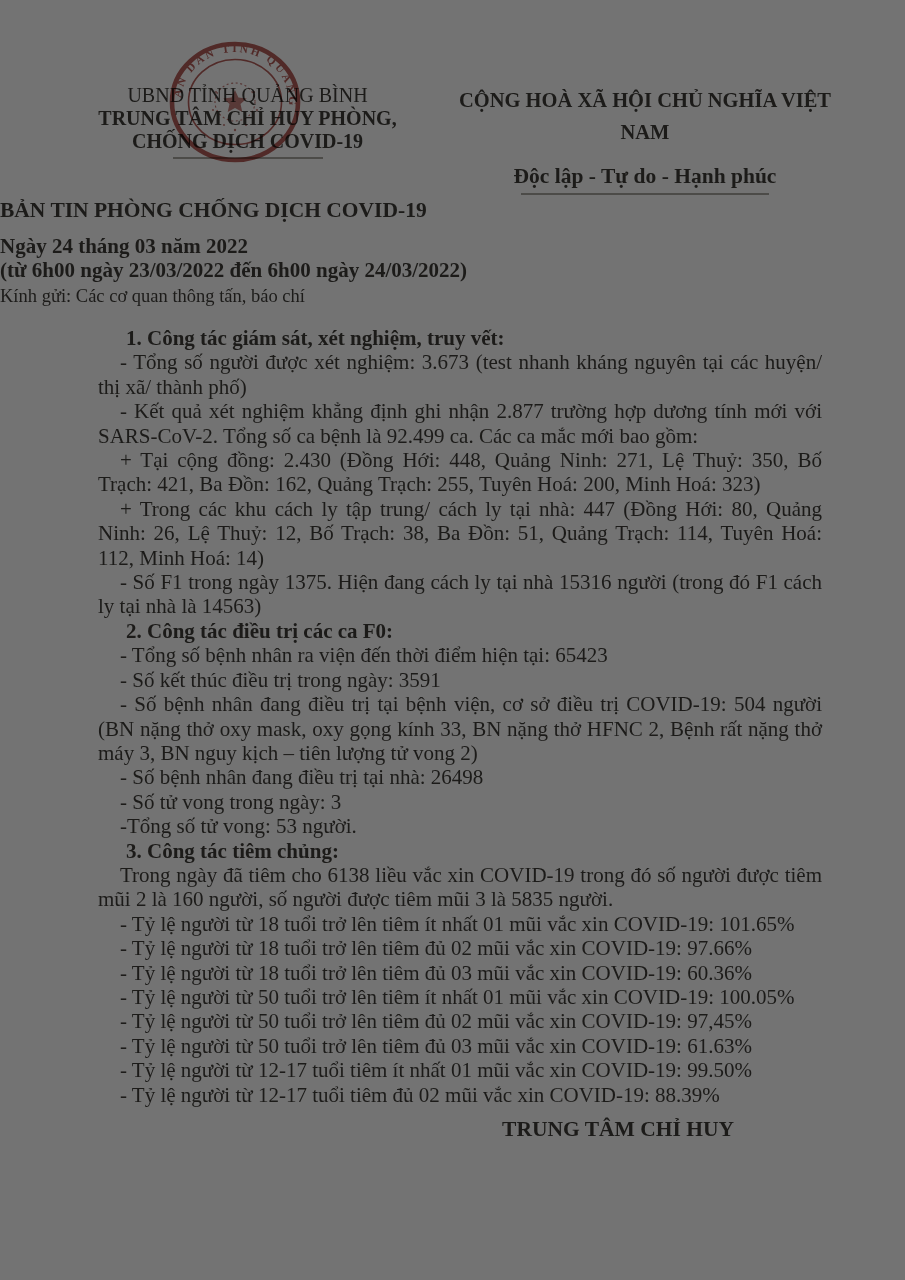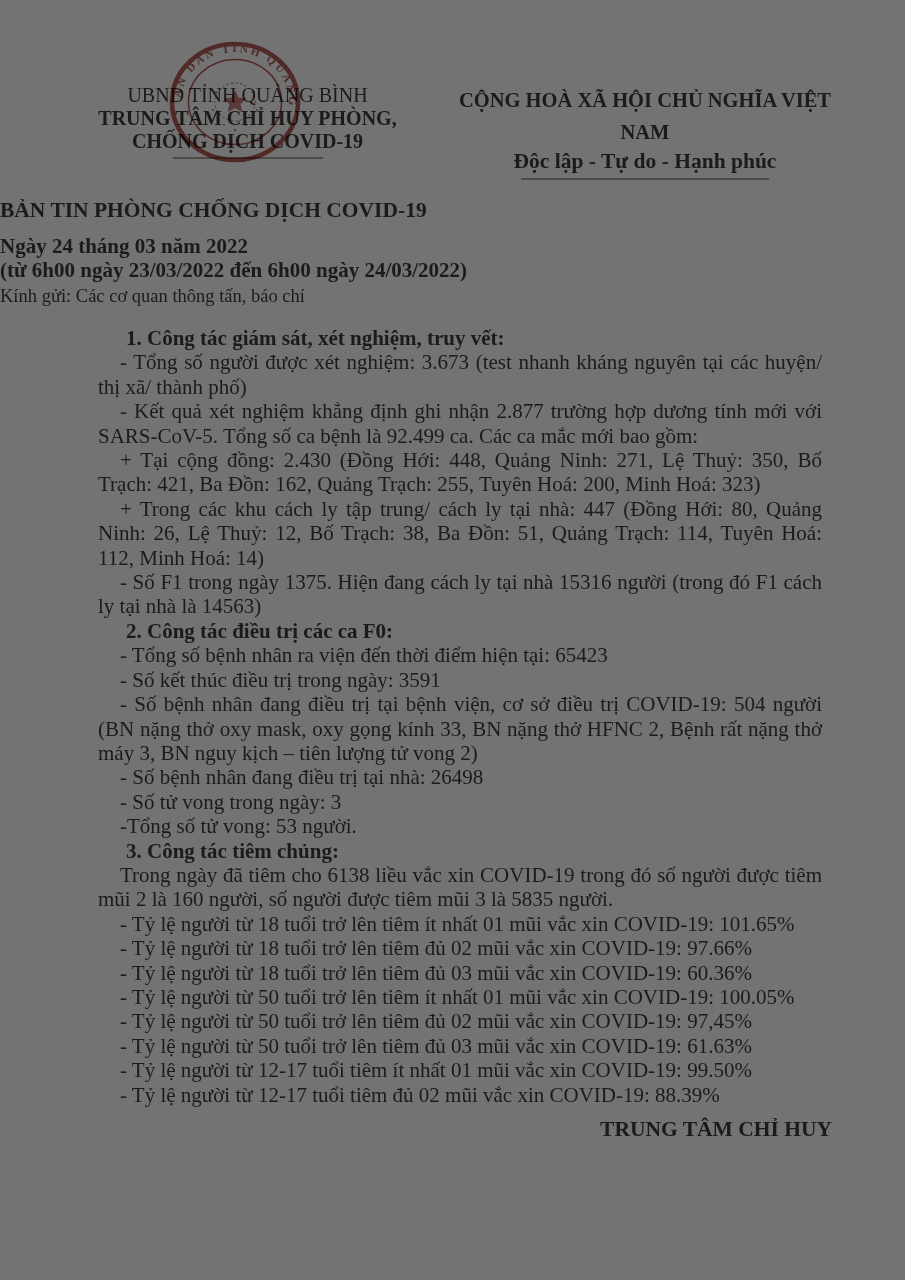--- a/index.html
+++ b/index.html
@@ -13,39 +13,39 @@
     overflow:hidden;
   }
   
   .header { position:relative; display:flex; padding-top:84px; height:74px; }
   .org-block { width:440px; padding-left:55px; box-sizing:border-box; text-align:center; position:relative; z-index:1; }
   .org-l1 { font-size:20px; line-height:23px; }
   .org-l2, .org-l3 { font-size:20px; line-height:23px; font-weight:bold; }
   .org-rule { width:150px; border-top:2px solid #4c4b48; margin:4px auto 0; }
   .nat-block { width:410px; text-align:center; }
   .nat-l1 { font-size:20.5px; line-height:32px; font-weight:bold; }
-  .nat-l2 { font-size:21.5px; line-height:25px; font-weight:bold; margin-top:1px; }
+  .nat-l2 { font-size:21.5px; line-height:25px; font-weight:bold; margin-top:16px; }
   .nat-rule { width:248px; border-top:2px solid #4c4b48; margin:4px auto 0; }
   
   .stamp {
     position:absolute; left:169px; top:40px; width:132px; height:124px;
     z-index:2; mix-blend-mode:multiply; opacity:.9; pointer-events:none;
   }
   
   .titleblock { text-align:left; }
   .doc-title { margin-top:39px; font-size:21.5px; line-height:26px; font-weight:bold; }
   .doc-date { margin-top:11px; font-size:21px; line-height:24px; font-weight:bold; }
   .doc-period { font-size:21px; line-height:24px; font-weight:bold; }
   .doc-recipient { margin-top:3px; font-size:18.5px; line-height:23px; }
   
   .bodytext { margin-top:18px; padding-left:98px; width:724px; font-size:21px; line-height:24.4px; }
   .para { margin:0; text-indent:22px; text-align:justify; }
   .para.heading { font-weight:bold; text-indent:28px; text-align:left; }
   .para.nw { white-space:nowrap; text-align:left; }
-  .signature { margin-top:10px; padding-left:98px; width:724px; box-sizing:content-box;
+  .signature { margin-top:10px; width:724px; box-sizing:content-box;
                text-align:right; font-weight:bold; font-size:21.5px; line-height:25px; }
   .signature .sig-inner { margin-right:-10px; }
 </style>
 </head>
 <body>
 
 <div class="page">
 
   <div class="header">
     <div class="org-block">
@@ -87,21 +87,21 @@
     <div class="doc-title">BẢN TIN PHÒNG CHỐNG DỊCH COVID-19</div>
     <div class="doc-date">Ngày 24 tháng 03 năm 2022</div>
     <div class="doc-period">(từ 6h00 ngày 23/03/2022 đến 6h00 ngày 24/03/2022)</div>
     <div class="doc-recipient">Kính gửi: Các cơ quan thông tấn, báo chí</div>
   </div>
 
   <div class="bodytext">
 
     <p class="para heading">1. Công tác giám sát, xét nghiệm, truy vết:</p>
     <p class="para">- Tổng số người được xét nghiệm: 3.673 (test nhanh kháng nguyên tại các huyện/ thị xã/ thành phố)</p>
-    <p class="para">- Kết quả xét nghiệm khẳng định ghi nhận 2.877 trường hợp dương tính mới với SARS-CoV-5. Tổng số ca bệnh là 92.499 ca. Các ca mắc mới bao gồm:</p>
+    <p class="para">- Kết quả xét nghiệm khẳng định ghi nhận 2.877 trường hợp dương tính mới với SARS-CoV-2. Tổng số ca bệnh là 92.499 ca. Các ca mắc mới bao gồm:</p>
     <p class="para">+ Tại cộng đồng: 2.430 (Đồng Hới: 448, Quảng Ninh: 271, Lệ Thuỷ: 350, Bố Trạch: 421, Ba Đồn: 162, Quảng Trạch: 255, Tuyên Hoá: 200, Minh Hoá: 323)</p>
     <p class="para">+ Trong các khu cách ly tập trung/ cách ly tại nhà: 447 (Đồng Hới: 80, Quảng Ninh: 26, Lệ Thuỷ: 12, Bố Trạch: 38, Ba Đồn: 51, Quảng Trạch: 114, Tuyên Hoá: 112, Minh Hoá: 14)</p>
     <p class="para">- Số F1 trong ngày 1375. Hiện đang cách ly tại nhà 15316 người (trong đó F1 cách ly tại nhà là 14563)</p>
 
     <p class="para heading">2. Công tác điều trị các ca F0:</p>
     <p class="para nw">- Tổng số bệnh nhân ra viện đến thời điểm hiện tại: 65423</p>
     <p class="para nw">- Số kết thúc điều trị trong ngày: 3591</p>
     <p class="para">- Số bệnh nhân đang điều trị tại bệnh viện, cơ sở điều trị COVID-19: 504 người (BN nặng thở oxy mask, oxy gọng kính 33, BN nặng thở HFNC 2, Bệnh rất nặng thở máy 3, BN nguy kịch – tiên lượng tử vong 2)</p>
     <p class="para nw">- Số bệnh nhân đang điều trị tại nhà: 26498</p>
     <p class="para nw">- Số tử vong trong ngày: 3</p>

